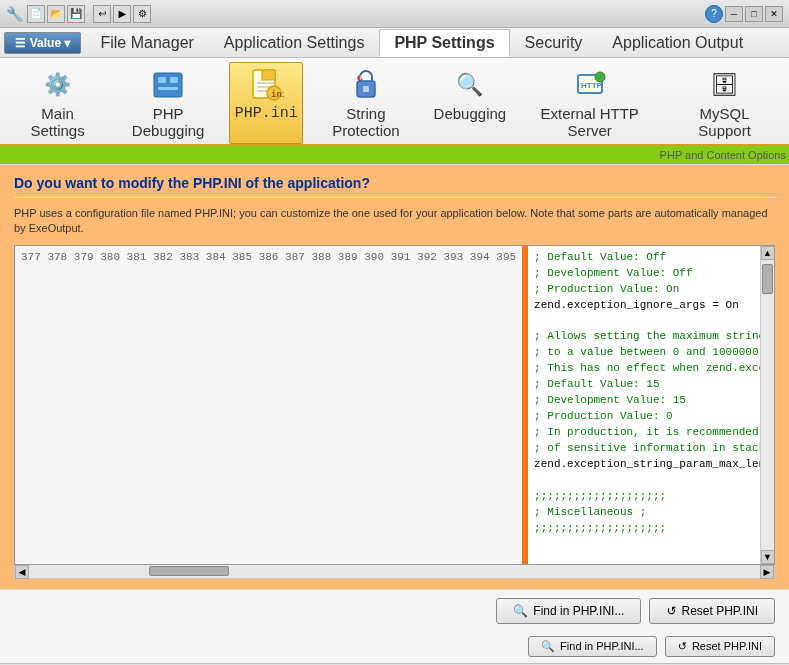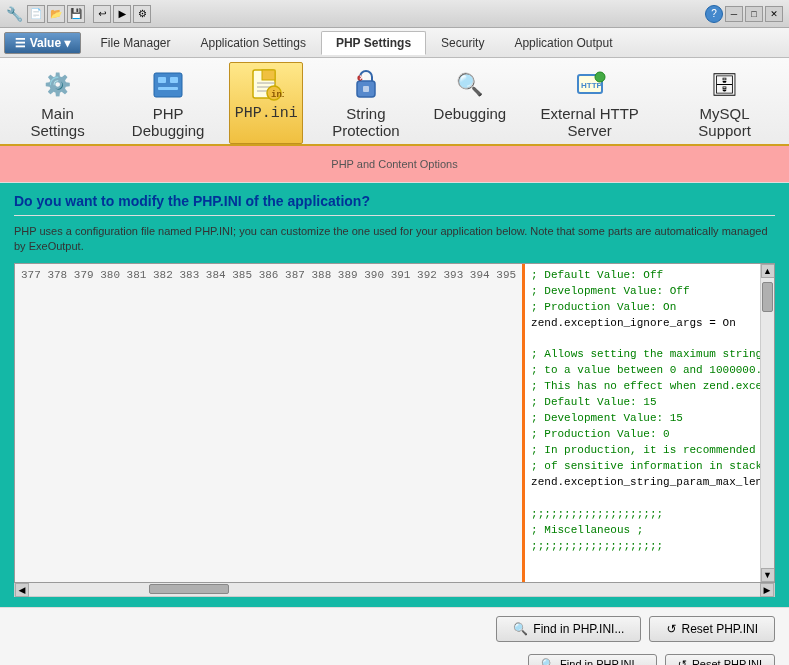--- a/index.html
+++ b/index.html
@@ -38,21 +38,21 @@
       border: 1px solid #888;
       background: linear-gradient(to bottom, #6699cc, #336699);
       color: white;
       font-weight: bold;
       border-radius: 2px;
       margin-right: 4px;
       display: flex; align-items: center; gap: 4px;
     }
     .menu-tab {
       padding: 4px 14px;
-      font-size: 12px;
+      font-size: 16px;
       cursor: pointer;
       border: 1px solid transparent;
       background: transparent;
       color: #333;
       border-radius: 2px 2px 0 0;
     }
     .menu-tab.active {
       background: white;
       border: 1px solid #bbb;
       border-bottom: 1px solid white;
@@ -85,30 +85,30 @@
     .ribbon-icon {
       width: 36px; height: 36px;
       display: flex; align-items: center; justify-content: center;
       font-size: 22px;
       margin-bottom: 2px;
     }
     .ribbon-label { font-size: 15px; text-align: center; color: #333; }
 
     
     #ribbon-subtitle {
-      background: #fca5a5;
+      background: #84cc16;
       border-bottom: 1px solid #ddd;
-      text-align: center;
-      padding: 12px;
+      text-align: right;
+      padding: 3px;
       font-size: 11px;
       color: #555;
     }
 
     
-    #content { background: #14b8a6; padding: 10px 14px; }
+    #content { background: #fdba74; padding: 10px 14px; }
     #page-heading {
       font-size: 14px;
       font-weight: bold;
       color: #003399;
       margin-bottom: 8px;
       border-bottom: 1px solid #ddd;
       padding-bottom: 6px;
     }
     #page-desc {
       font-size: 11px;
@@ -120,21 +120,21 @@
     
     #editor-container {
       border: 1px solid #999;
       background: #fff;
       height: 320px;
       display: flex;
       overflow: hidden;
     }
     #line-numbers {
       background: #f5f5f5;
-      border-right: 3px solid #f97316;
+      border-right: 6px solid #f97316;
       padding: 4px 6px;
       font-family: 'Courier New', monospace;
       font-size: 11px;
       color: #666;
       min-width: 36px;
       overflow: hidden;
       line-height: 1.45;
     }
     #code-content {
       flex: 1;

